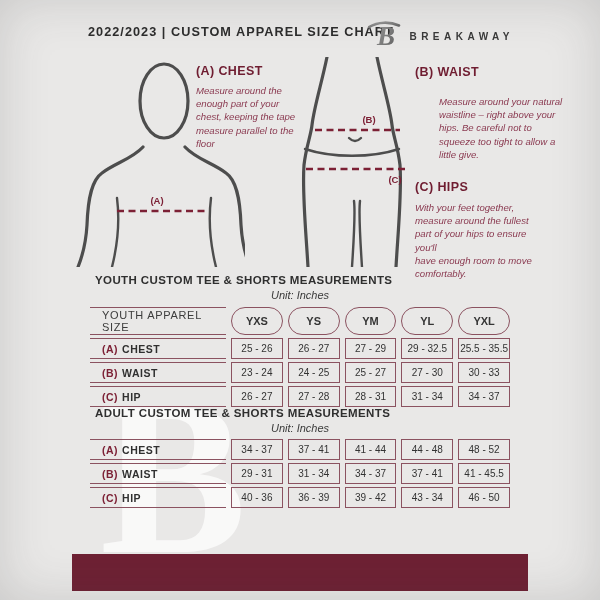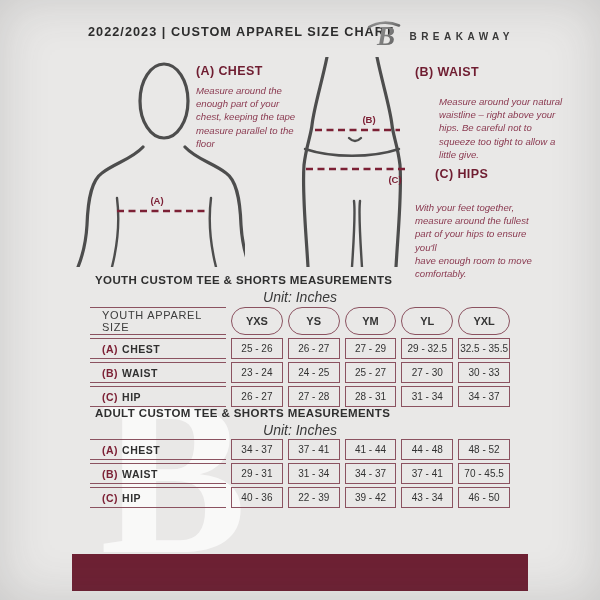--- a/index.html
+++ b/index.html
@@ -18,36 +18,36 @@
     transform:scaleX(.94);transform-origin:left center;white-space:nowrap;
   }
   .brand{position:absolute;right:86px;top:18px;z-index:2;display:flex;align-items:center;gap:7px;}
   .brand-name{font-size:10px;font-weight:bold;letter-spacing:4.5px;color:#3a3a3a;margin-top:6px;}
 
   
   .inst-head{position:absolute;z-index:2;font-size:12.5px;font-weight:bold;letter-spacing:.4px;color:#6f1d31;}
   .inst-body{position:absolute;z-index:2;font-size:9.6px;font-style:italic;line-height:1.38;color:#8a3950;white-space:pre-line;}
   #inst-a-h{left:196px;top:64px;} #inst-a-b{left:196px;top:84px;width:108px;}
   #inst-b-h{left:415px;top:65px;} #inst-b-b{left:415px;top:95px;width:126px;margin-left:24px;}
-  #inst-c-h{left:415px;top:167px;margin-left:20px;} #inst-c-b{left:415px;top:201px;width:126px;}
+  #inst-c-h{left:415px;top:180px;} #inst-c-b{left:415px;top:201px;width:126px;}
 
   
   .fig{position:absolute;z-index:1;}
   #fig-torso{left:70px;top:57px;}
   #fig-lower{left:292px;top:57px;}
   .outline{fill:none;stroke:#4d4d4d;stroke-width:3.2;stroke-linecap:round;}
   .outline.thin{stroke-width:2.4;}
   .dash{fill:none;stroke:#7c2035;stroke-width:2.3;stroke-dasharray:7 4.5;}
   .figlabel{font-family:"Liberation Sans",sans-serif;font-size:9.5px;font-weight:bold;fill:#7c2035;}
 
   
   .sec-title{position:absolute;left:95px;width:424px;z-index:2;
     font-size:11.5px;font-weight:bold;letter-spacing:.4px;color:#2f2f2f;}
   .sec-unit{position:absolute;left:88px;width:424px;text-align:center;z-index:2;
-    font-size:14px;font-style:italic;color:#3a3a3a;}
+    font-size:11px;font-style:italic;color:#3a3a3a;}
   #youth-title{top:274px;} #youth-unit{top:289px;}
   #adult-title{top:407px;} #adult-unit{top:422px;}
 
   
   table.size{position:absolute;left:85px;width:430px;z-index:2;
     border-collapse:separate;border-spacing:5px 3px;table-layout:fixed;}
   #youth-table{top:304px;} #adult-table{top:436px;}
   col.c-label{width:136px;}
   td{height:17px;vertical-align:middle;}
   td.vcell{border:1.2px solid #8b5260;text-align:center;font-size:10px;color:#333;}
@@ -137,21 +137,21 @@
     <td class="vcell vhead">YM</td>
     <td class="vcell vhead">YL</td>
     <td class="vcell vhead">YXL</td>
   </tr>
   <tr>
     <td class="lcell lrow"><span class="pfx">(A)</span><span>CHEST</span></td>
     <td class="vcell">25 - 26</td>
     <td class="vcell">26 - 27</td>
     <td class="vcell">27 - 29</td>
     <td class="vcell">29 - 32.5</td>
-    <td class="vcell">32.5 - 35.5</td>
+    <td class="vcell">25.5 - 35.5</td>
   </tr>
   <tr>
     <td class="lcell lrow"><span class="pfx">(B)</span><span>WAIST</span></td>
     <td class="vcell">23 - 24</td>
     <td class="vcell">24 - 25</td>
     <td class="vcell">25 - 27</td>
     <td class="vcell">27 - 30</td>
     <td class="vcell">30 - 33</td>
   </tr>
   <tr>
@@ -185,26 +185,26 @@
     <td class="vcell">41 - 44</td>
     <td class="vcell">44 - 48</td>
     <td class="vcell">48 - 52</td>
   </tr>
   <tr>
     <td class="lcell lrow"><span class="pfx">(B)</span><span>WAIST</span></td>
     <td class="vcell">29 - 31</td>
     <td class="vcell">31 - 34</td>
     <td class="vcell">34 - 37</td>
     <td class="vcell">37 - 41</td>
-    <td class="vcell">70 - 45.5</td>
+    <td class="vcell">41 - 45.5</td>
   </tr>
   <tr>
     <td class="lcell lrow"><span class="pfx">(C)</span><span>HIP</span></td>
     <td class="vcell">40 - 36</td>
-    <td class="vcell">22 - 39</td>
+    <td class="vcell">36 - 39</td>
     <td class="vcell">39 - 42</td>
     <td class="vcell">43 - 34</td>
     <td class="vcell">46 - 50</td>
   </tr>
 </tbody>
   </table>
 
 <div class="footer-bar"></div>
 
 </body></html>

